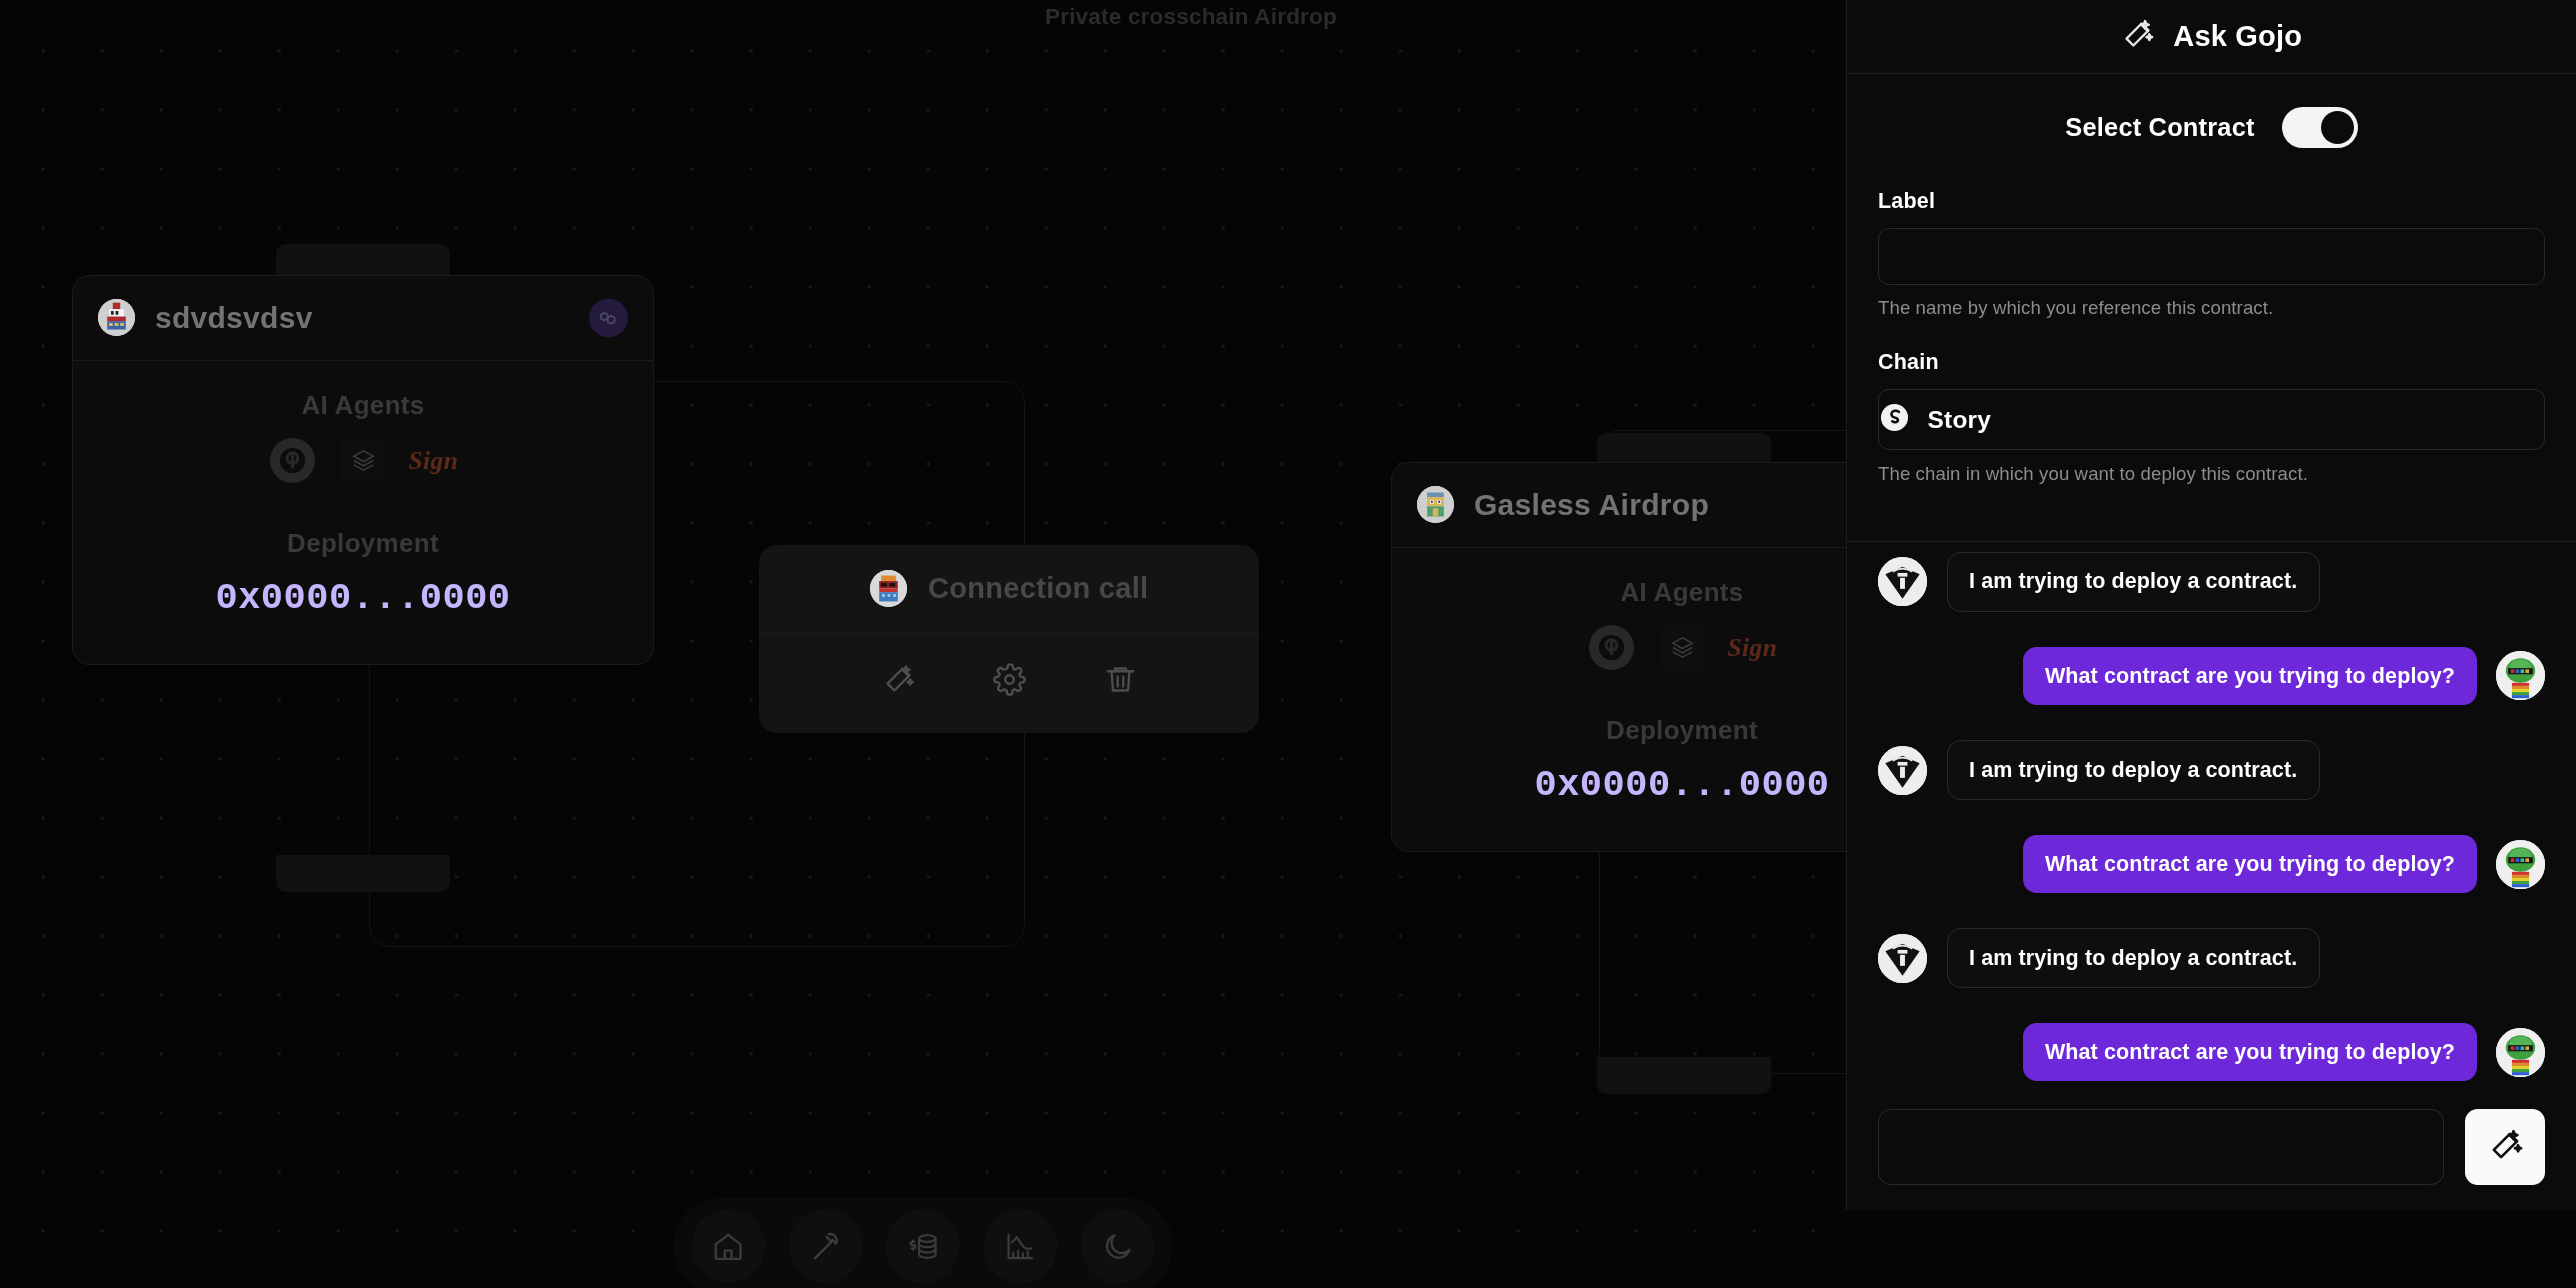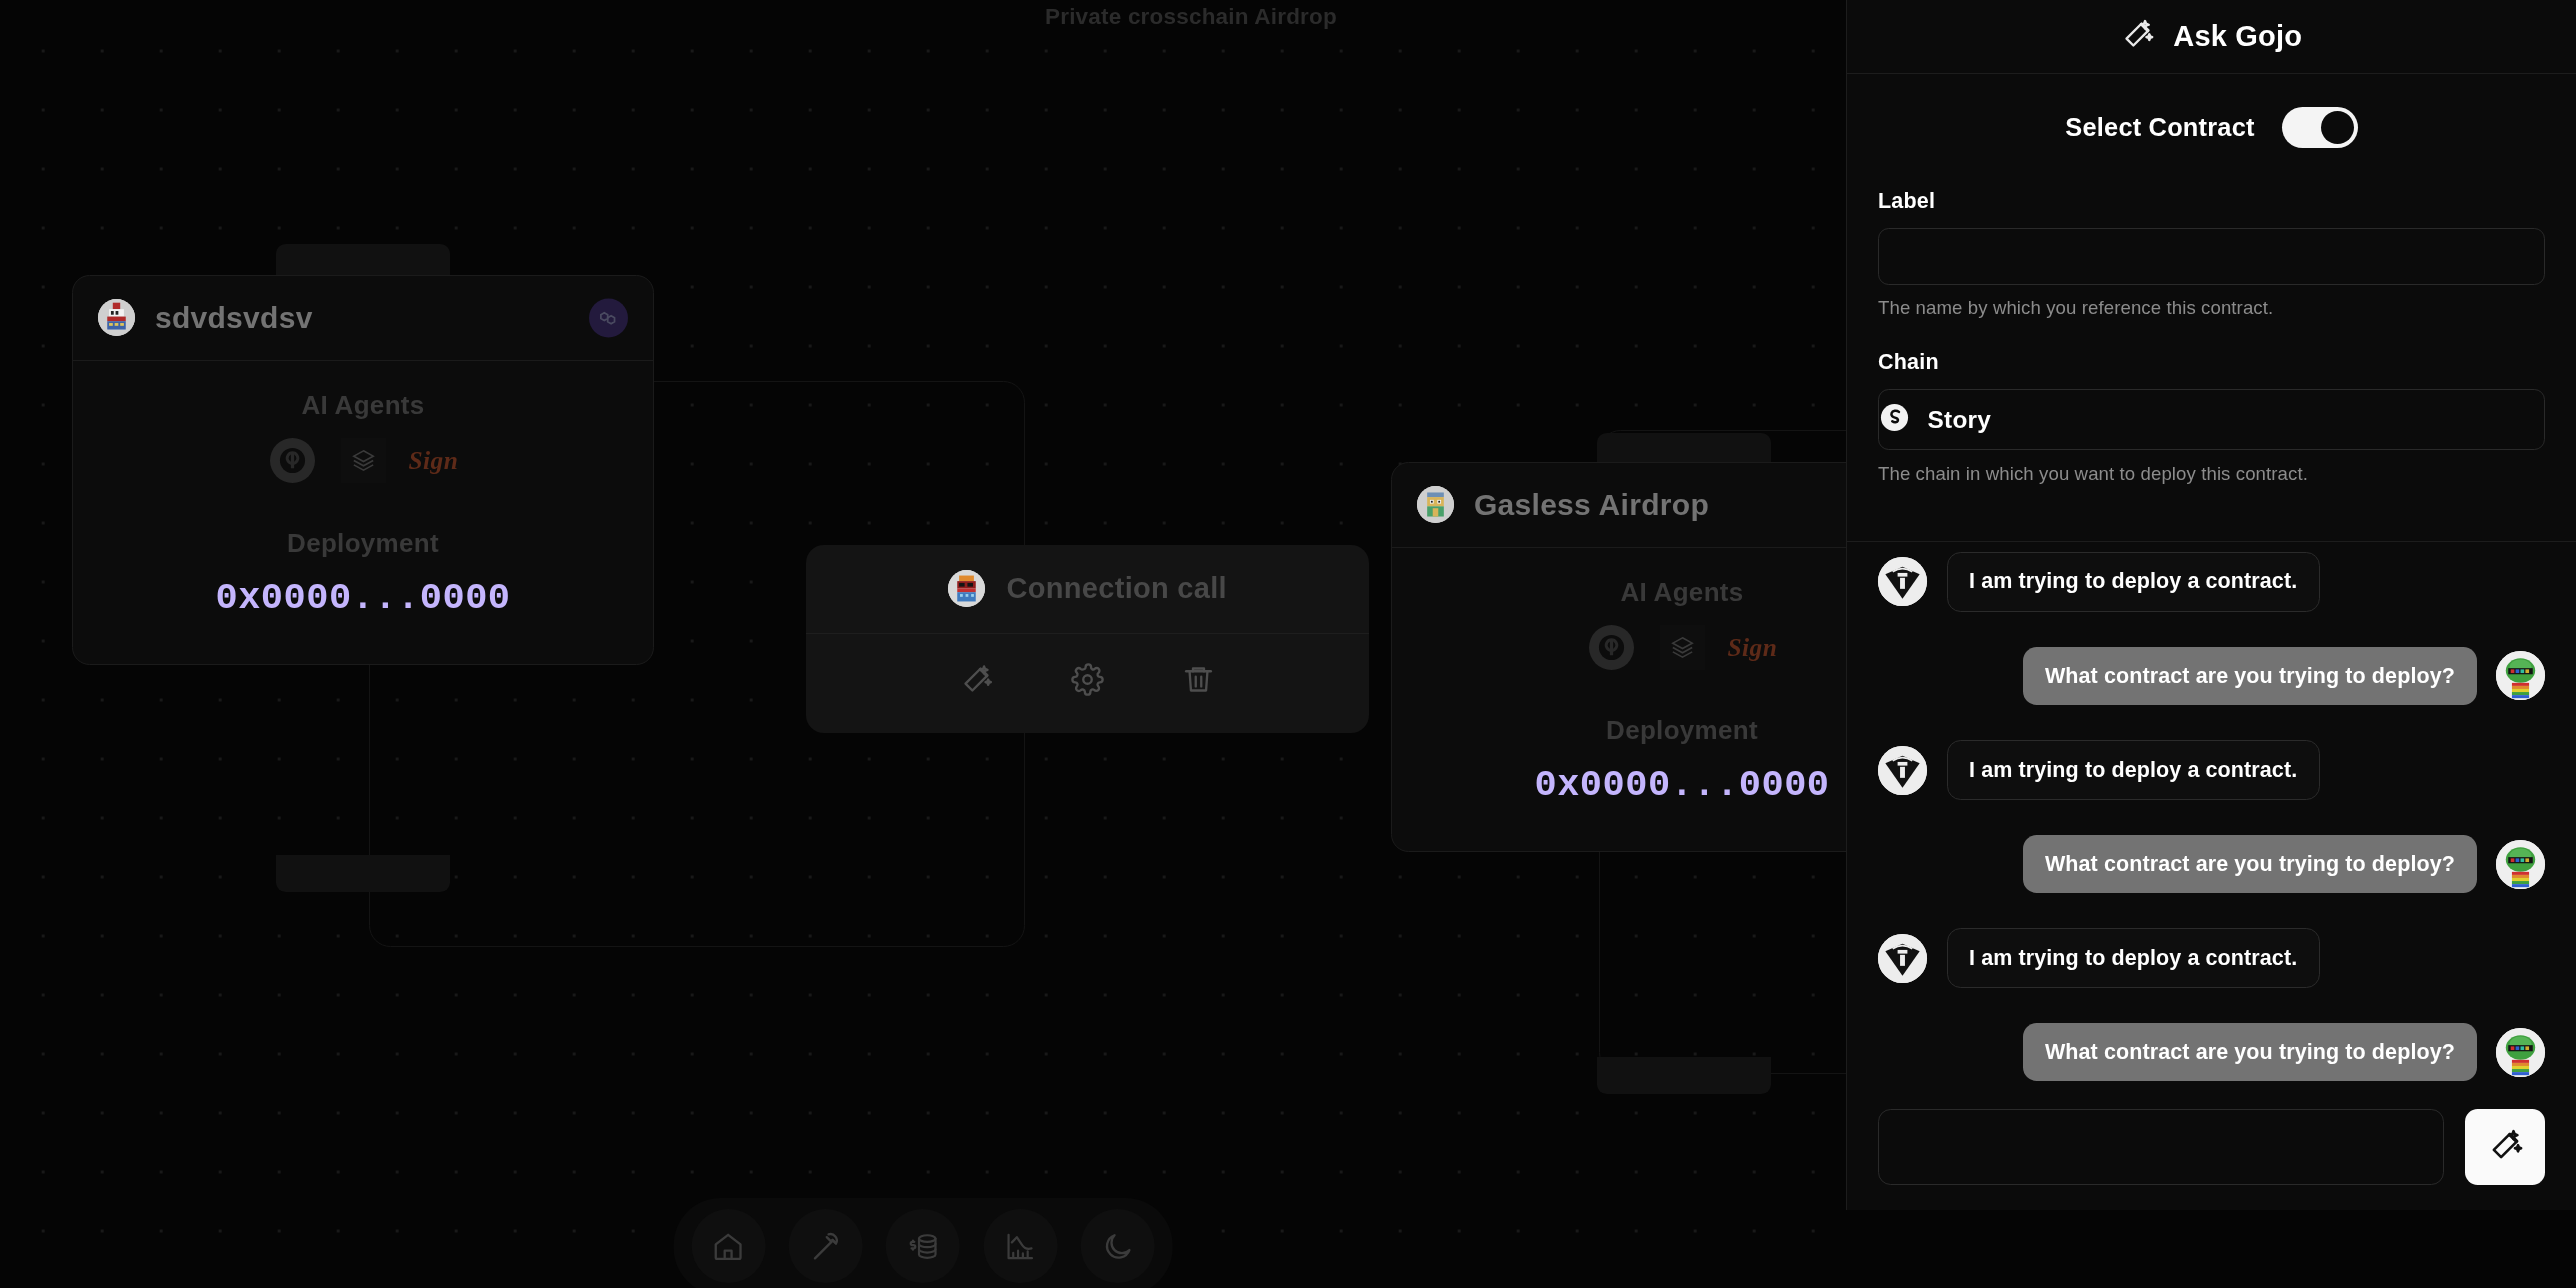--- a/index.html
+++ b/index.html
@@ -95,21 +95,21 @@
   .agent-icon.circle{ border-radius:50%; background:#282828; }
   .agent-icon.box{ background:#0e0e0e; }
   .agent-sign{
     font-family:"Liberation Serif", serif;
     font-style:italic; font-weight:700; font-size:25.4px;
     color:#5e2a18; letter-spacing:0.5px;
   }
 
   
   .conn-panel{
-    position:absolute; left:806px; top:545px; width:563px;
+    position:absolute; left:759px; top:545px; width:500px;
     background:#141414; border-radius:18px; overflow:hidden;
   }
   .conn-head{
     display:flex; align-items:center; justify-content:center; gap:21.5px;
     padding:25.4px 19.5px; border-bottom:1px solid #1e1e1e;
   }
   .conn-title{ font-size:29px; font-weight:700; color:#484848; letter-spacing:0.3px; }
   .conn-actions{
     display:flex; align-items:center; justify-content:center; gap:70px;
     padding:25.4px 19.5px 33px;
@@ -182,21 +182,21 @@
   }
   .msg{ display:flex; align-items:center; gap:19.5px; }
   .msg.bot{ justify-content:flex-start; }
   .msg.user{ justify-content:flex-end; }
   .msg:first-child{ margin-top:-45px; }
   .bubble{
     max-width:459px; padding:15.6px 21.5px; border-radius:13.7px;
     font-size:21.5px; font-weight:700; letter-spacing:0.1px; line-height:1.25;
   }
   .msg.bot .bubble{ background:#0e0e0e; border:1px solid #2b2b2b; }
-  .msg.user .bubble{ background:#737373; }
+  .msg.user .bubble{ background:#6d28d9; }
   .chat-avatar{
     width:49px; height:49px; border-radius:50%; flex:none; overflow:hidden;
     background:#ededed;
   }
   .chat-avatar svg{ display:block; width:100%; height:100%; }
 
   .composer{
     flex:none; display:flex; align-items:center; gap:21.5px;
     padding:17.6px 31px 25.4px;
   }

